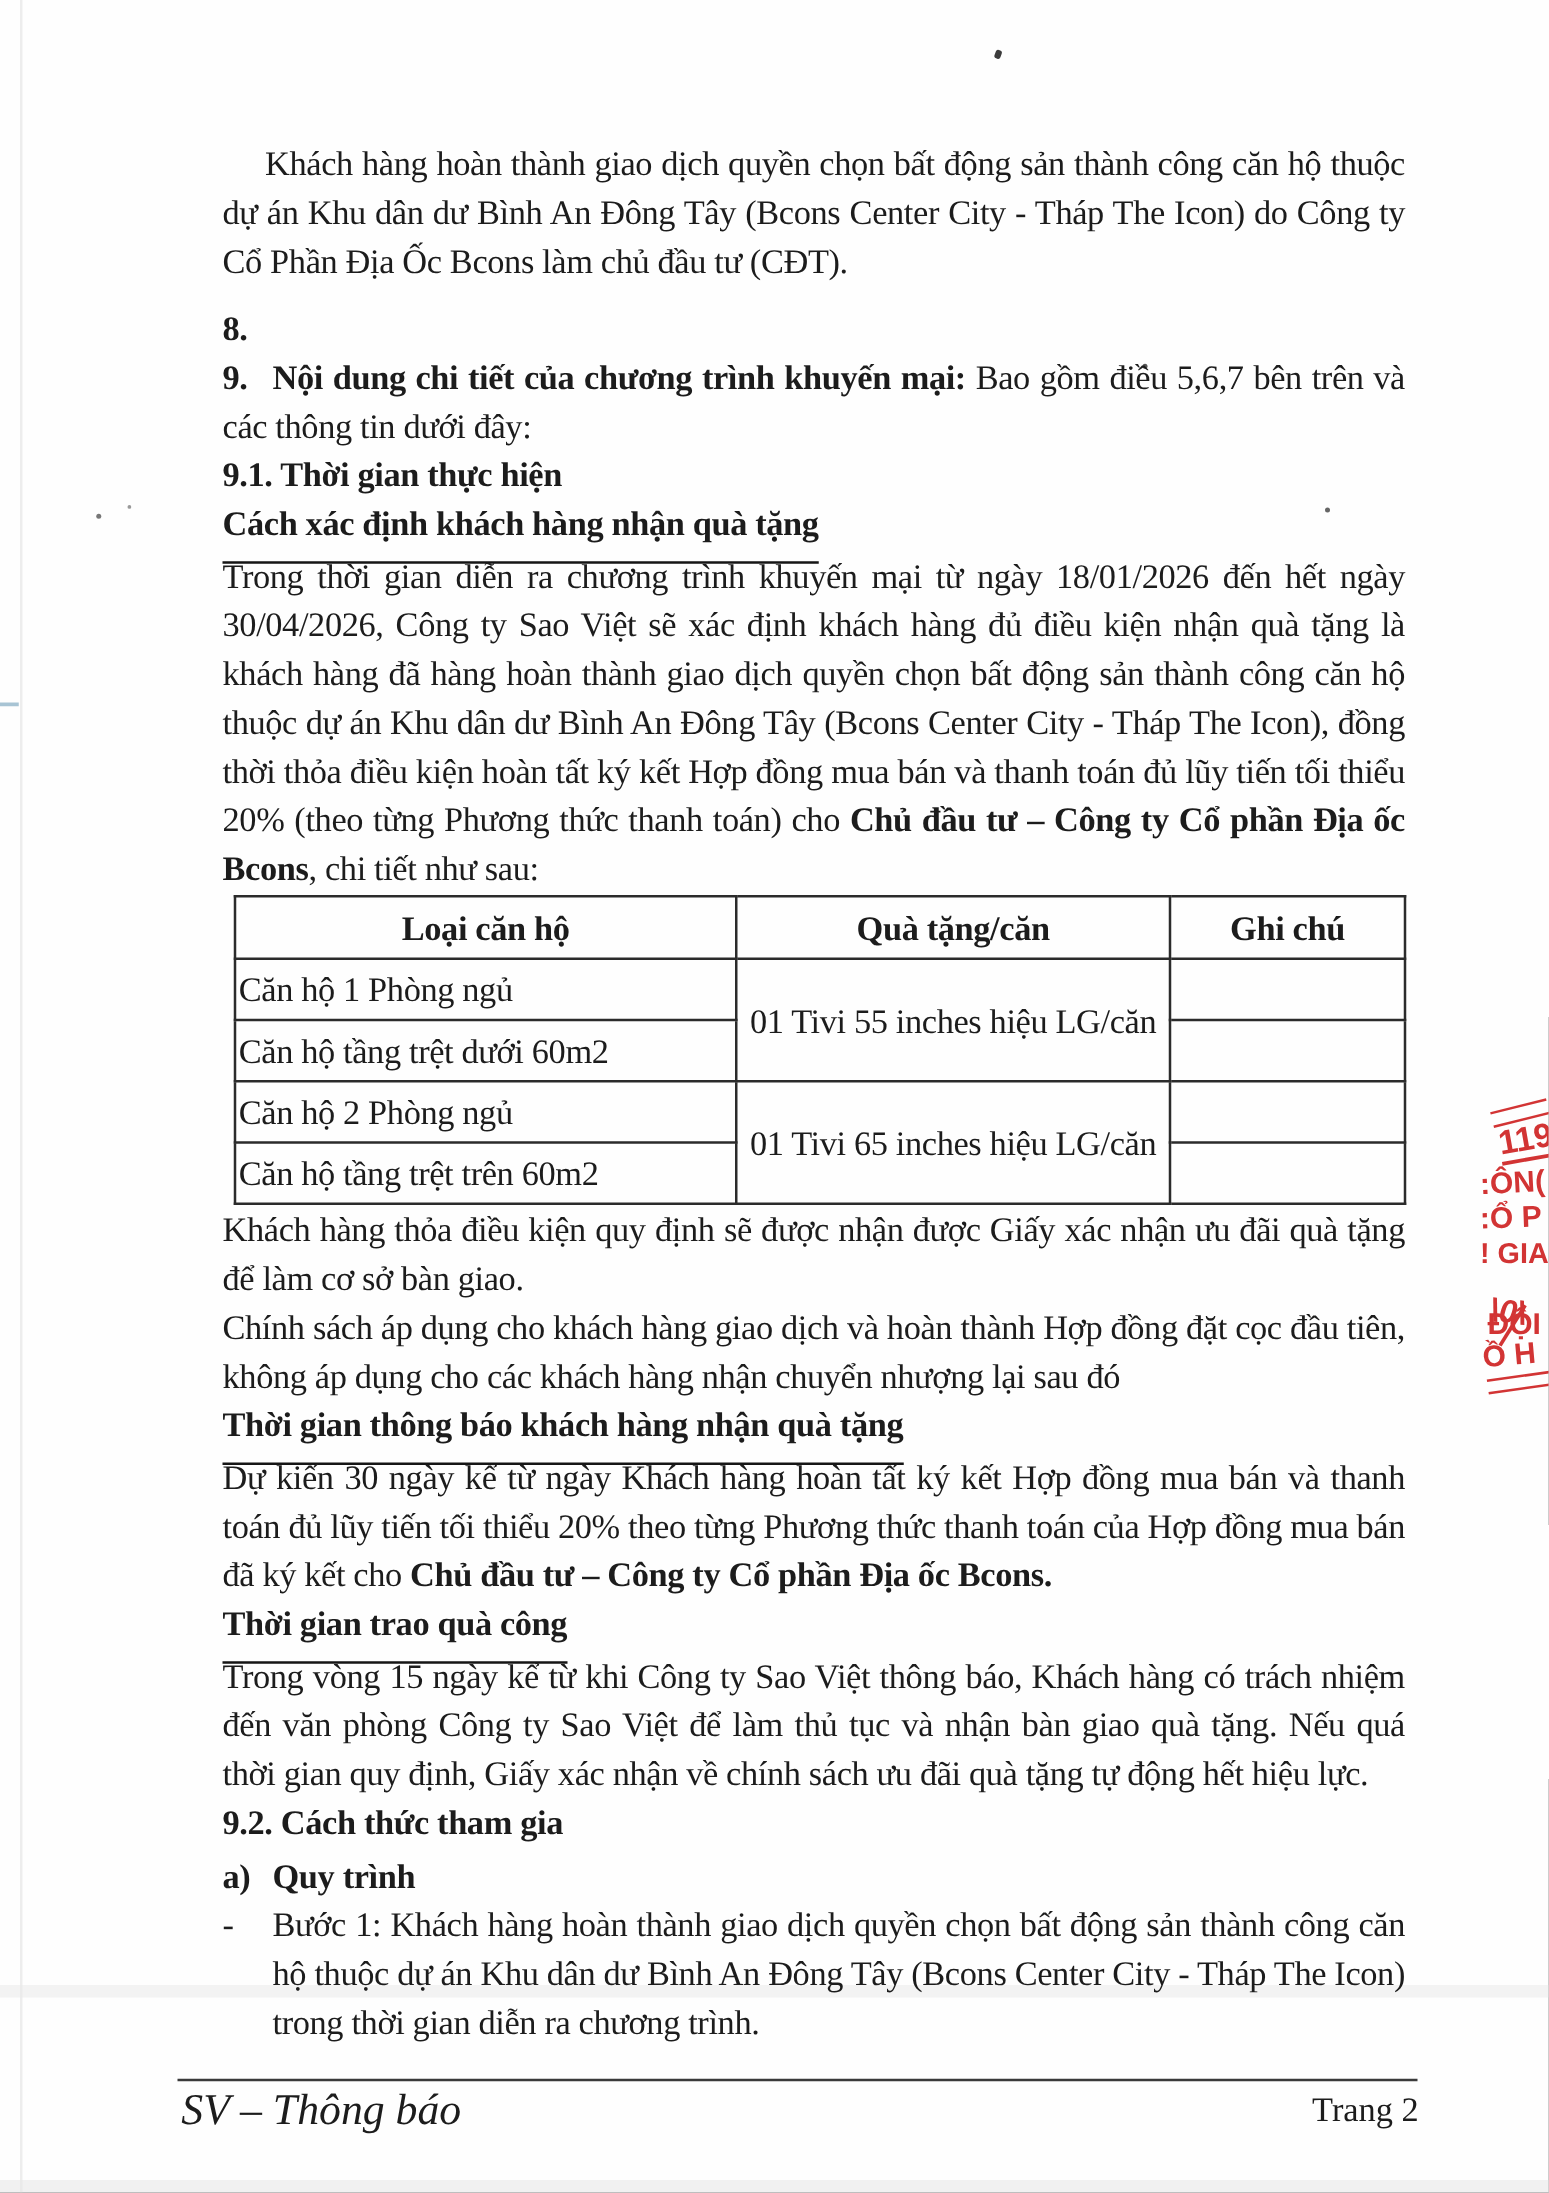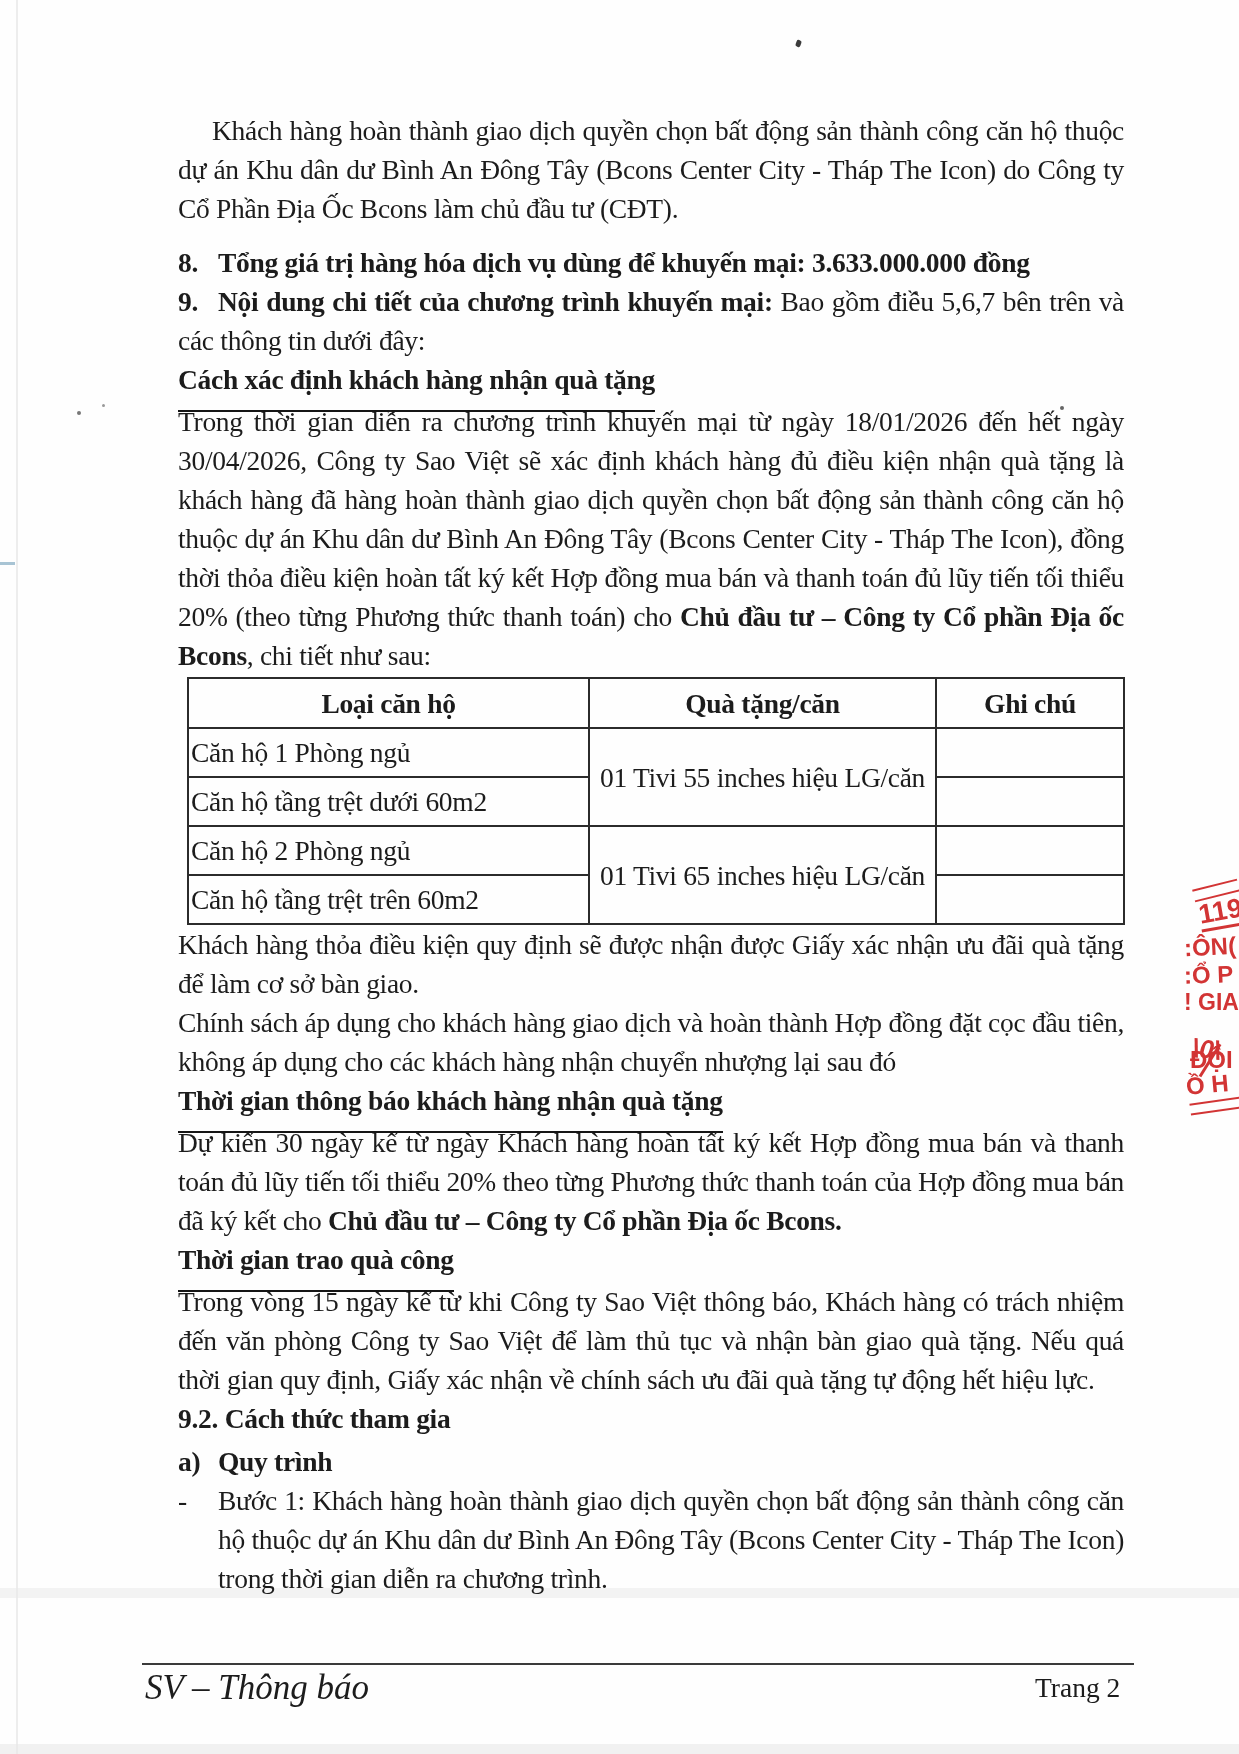--- a/index.html
+++ b/index.html
@@ -35,21 +35,21 @@
   table.gift th,table.gift td{
     border:2px solid #2b2b2b;padding:2px;vertical-align:middle;overflow:hidden;
   }
   table.gift th{font-weight:700;text-align:center;height:44px;}
   td.apt{text-align:left;padding-left:14px;height:43px;}
   td.gift-cell{text-align:center;margin-top:24px;}
   td.note{height:43px;}
   .col1{width:401px;}.col2{width:347px;}.col3{width:188px;}
   .footer-rule{position:absolute;left:142px;top:1663px;width:992px;border-top:2.5px solid #3a3a3a;}
   .footer-left{position:absolute;left:145px;top:1670px;font-size:35px;line-height:36px;font-style:italic;}
-  .footer-right{position:absolute;left:1035px;top:1670px;width:100px;text-align:left;font-size:27.5px;line-height:36px;}
+  .footer-right{position:absolute;left:1035px;top:1670px;width:100px;text-align:right;font-size:27.5px;line-height:36px;}
   
   .edge-line{position:absolute;left:16px;top:0;width:2px;height:1754px;background:#ededed;}
   .pen-mark{position:absolute;left:0;top:562px;width:15px;height:3px;background:#a8c4d4;}
   .scan-band{position:absolute;left:0;top:1588px;width:1239px;height:10px;background:#e9e9e9;opacity:.55;}
   .scan-band-bottom{position:absolute;left:0;top:1744px;width:1239px;height:10px;background:#e7e7e7;opacity:.6;}
   .speck{position:absolute;background:#555;border-radius:50%;}
   .sp1{left:796px;top:40px;width:5px;height:7px;background:#3c3c3c;border-radius:2px;transform:rotate(20deg);}
   .sp2{left:914px;top:291px;width:4px;height:4px;}
   .sp3{left:77px;top:411px;width:4px;height:4px;background:#777;}
   .sp4{left:102px;top:404px;width:3px;height:3px;background:#999;}
@@ -87,25 +87,25 @@
   <div class="speck sp3"></div>
   <div class="speck sp4"></div>
   <div class="speck sp5"></div>
 
   <div class="content">
 
     <p class="intro">Khách hàng hoàn thành giao dịch quyền chọn bất động sản thành công căn hộ thuộc dự án Khu dân dư Bình An Đông Tây (Bcons Center City - Tháp The Icon) do Công ty Cổ Phần Địa Ốc Bcons làm chủ đầu tư (CĐT).</p>
 
     <div class="item8">
       <span class="numcol">8.</span>
-      <span>Tổng giá trị hàng hóa dịch vụ dùng để khuyến mại: 3.633.000.000 đồng</span>
     </div>
 
     <p><span class="num bold">9.</span><span><span class="bold">Nội dung chi tiết của chương trình khuyến mại: </span><span>Bao gồm điều 5,6,7 bên trên và các thông tin dưới đây:</span></span></p>
 
+    <p class="sect">9.1. Thời gian thực hiện</p>
 
     <p class="h-u"><span class="u">Cách xác định khách hàng nhận quà tặng</span></p>
 
     <p><span>Trong thời gian diễn ra chương trình khuyến mại từ ngày 18/01/2026 đến hết ngày 30/04/2026, Công ty Sao Việt sẽ xác định khách hàng đủ điều kiện nhận quà tặng là khách hàng đã hàng hoàn thành giao dịch quyền chọn bất động sản thành công căn hộ thuộc dự án Khu dân dư Bình An Đông Tây (Bcons Center City - Tháp The Icon), đồng thời thỏa điều kiện hoàn tất ký kết Hợp đồng mua bán và thanh toán đủ lũy tiến tối thiểu 20% </span><span class="italic">(theo từng Phương thức thanh toán)</span><span> cho </span><span class="bold">Chủ đầu tư – Công ty Cổ phần Địa ốc Bcons</span><span>, chi tiết như sau:</span></p>
 
     <table class="gift">
       <colgroup>
           <col class="col1">
           <col class="col2">
           <col class="col3">

